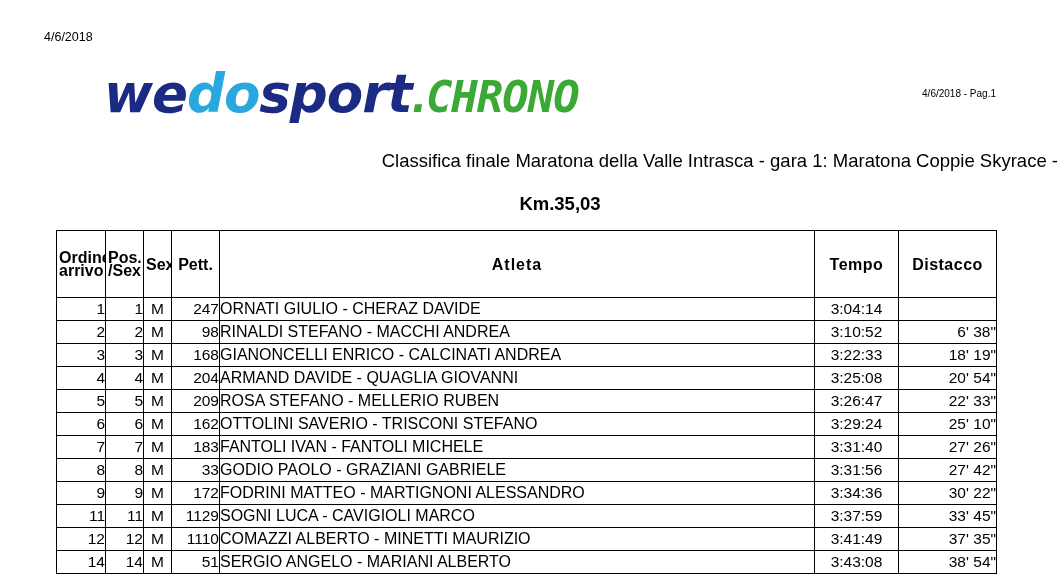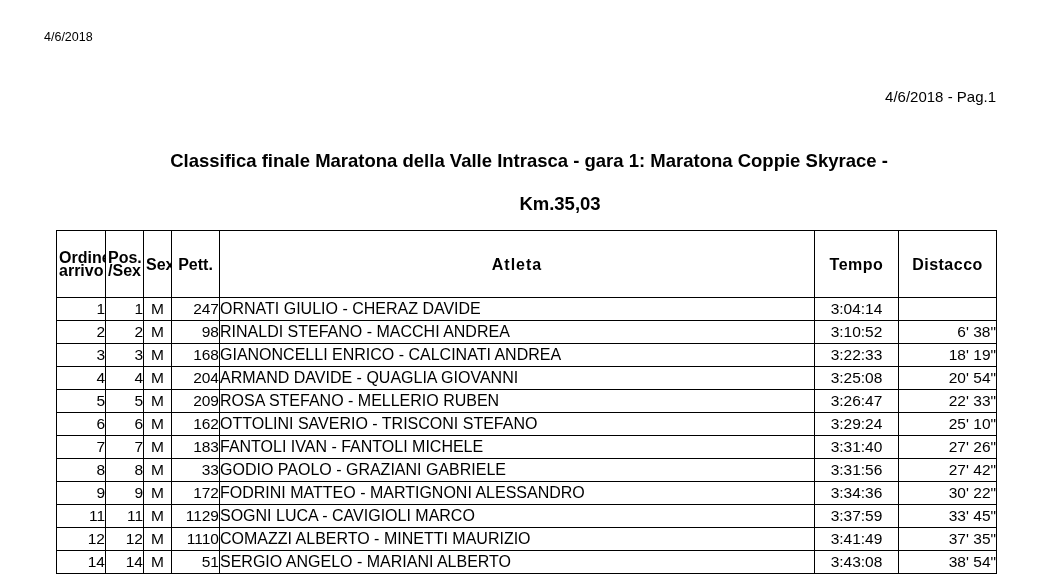--- a/index.html
+++ b/index.html
@@ -71,32 +71,32 @@
     font-weight: bold;
     font-style: italic;
     font-size: 44px;
     color: #3aa935;
     letter-spacing: -1px;
   }
   .pagenum {
     position: absolute;
     right: 62px;
     top: 88px;
-    font-size: 15px;
+    font-size: 10px;
     white-space: nowrap;
   }
   
   .title1 {
     position: absolute;
     top: 150px;
     left: 0;
     width: 1058px;
-    text-align: center;
+    text-align: right;
     font-size: 18.5px;
-    font-weight: bold;
+    font-weight: normal;
     white-space: nowrap;
   }
   .title2 {
     position: absolute;
     top: 193px;
     left: 0;
     width: 1058px;
     text-align: center;
     font-size: 18.5px;
     font-weight: bold;
@@ -152,20 +152,23 @@
 </style>
 </head>
 <body>
 
 <div class="page">
 
   <div class="header-row">
     <div class="header-date">4/6/2018</div>
   </div>
 
+  <div class="logo">
+    <span class="we">we</span><span class="d">d</span><span class="o">o</span><span class="sport">sport</span><span class="dot">.</span><span class="chrono">CHRONO</span>
+  </div>
 
   <div class="pagenum">4/6/2018 - Pag.1</div>
 
   <div class="title1">Classifica finale Maratona della Valle Intrasca - gara 1:  Maratona Coppie Skyrace -</div>
   <div class="title2">Km.35,03</div>
 
   <div class="tbl-wrap">
     <table class="results">
       <colgroup>
         <col class="c1">

